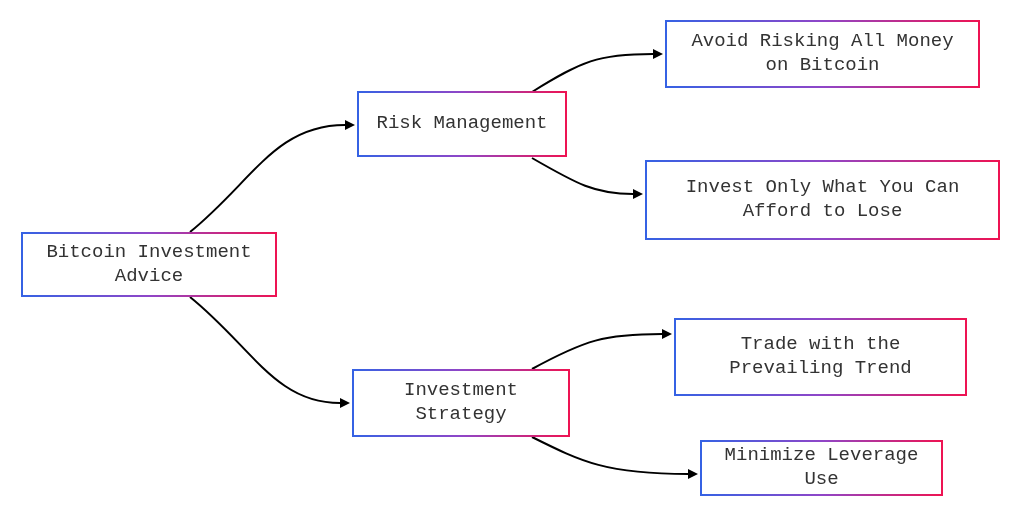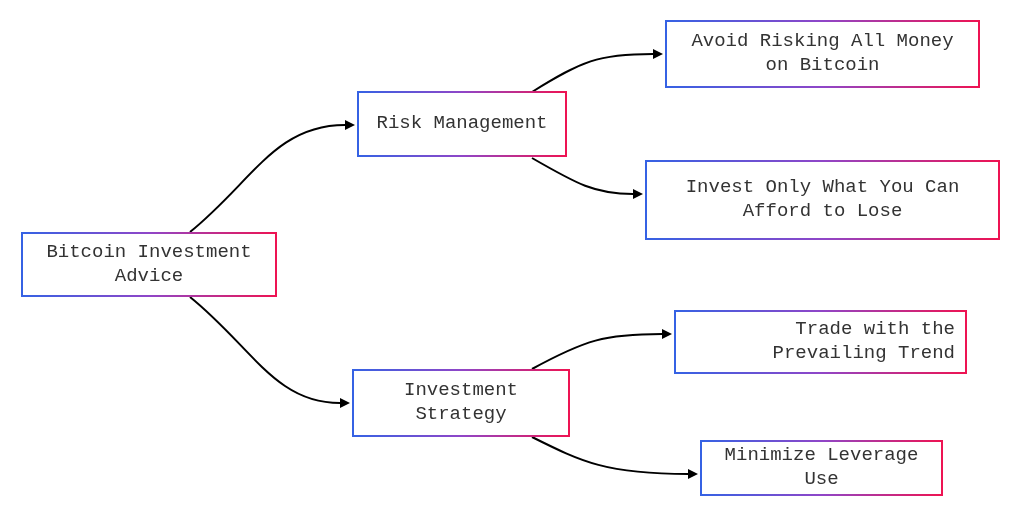--- a/index.html
+++ b/index.html
@@ -45,21 +45,21 @@
     text-align: center;
     line-height: 1.25;
     padding: 4px 10px;
     font-family: Liberation Mono, monospace;
   }
   .n-root     { left: 21px;  top: 232px; width: 256px; height: 65px; }
   .n-risk     { left: 357px; top: 91px;  width: 210px; height: 66px; }
   .n-strategy { left: 352px; top: 369px; width: 218px; height: 68px; }
   .n-avoid    { left: 665px; top: 20px;  width: 315px; height: 68px; }
   .n-afford   { left: 645px; top: 160px; width: 355px; height: 80px; }
-  .n-trend    { left: 674px; top: 310px; width: 293px; height: 64px; text-align: right; }
+  .n-trend    { left: 674px; top: 318px; width: 293px; height: 78px; }
   .n-leverage { left: 700px; top: 440px; width: 243px; height: 56px; }
 </style>
 </head>
 <body>
 
 <div class="canvas">
 
   <svg class="edges" viewBox="0 0 1024 531" xmlns="http://www.w3.org/2000/svg" aria-hidden="true">
     <defs>
       <marker id="arrowhead" markerUnits="userSpaceOnUse" markerWidth="12" markerHeight="10" viewBox="0 0 10 10" refX="0" refY="5" orient="auto">

